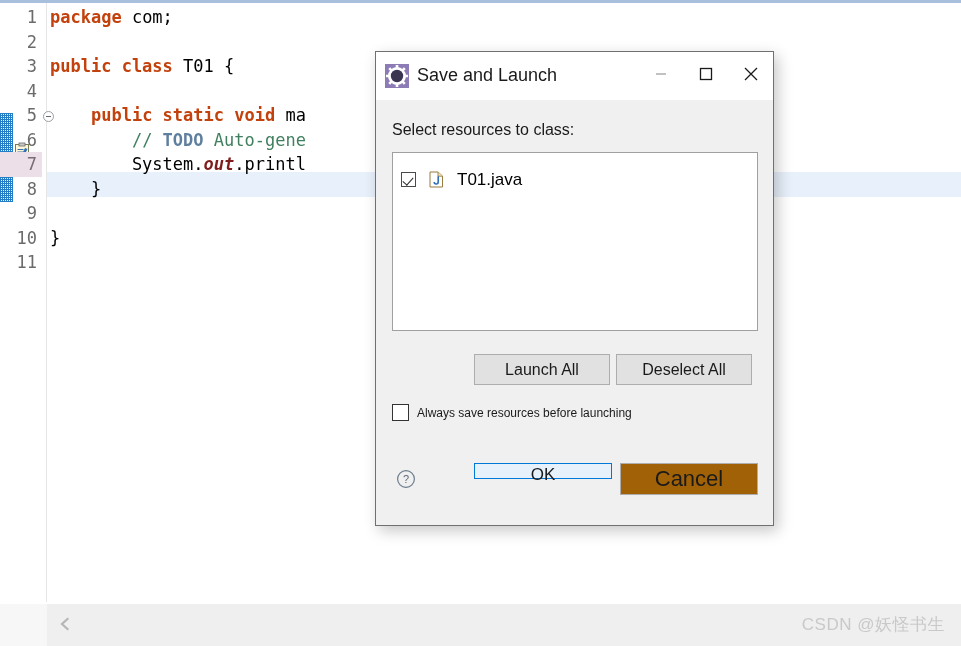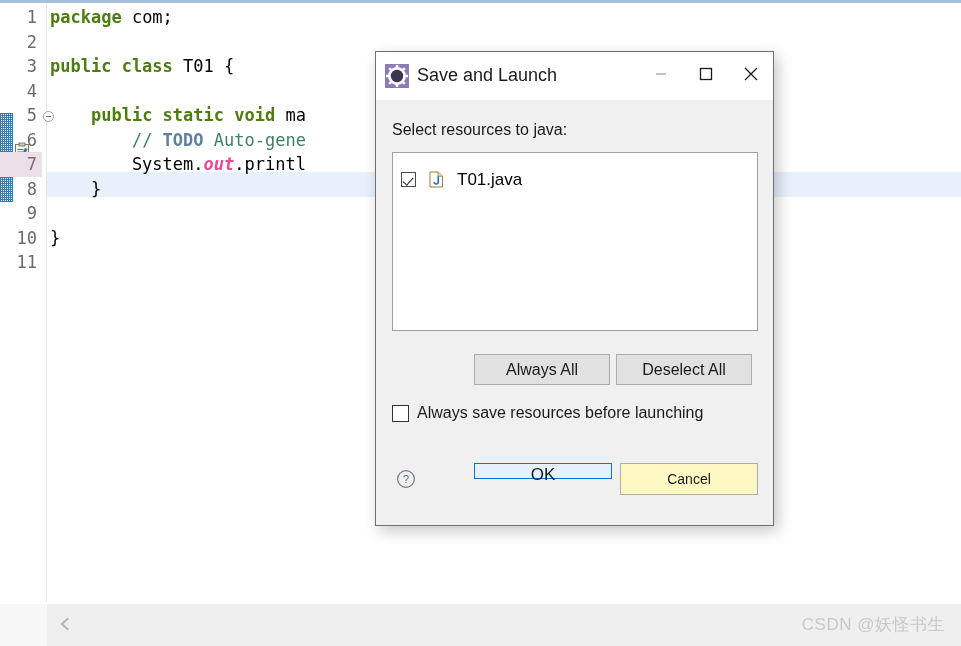--- a/index.html
+++ b/index.html
@@ -103,24 +103,24 @@
   #code {
     position: absolute;
     left: 50px; top: 5px;
     font-family: "DejaVu Sans Mono", monospace;
     font-size: 17px;
     line-height: 24.5px;
     color: #000000;
     white-space: pre;
   }
   #code .line { display: block; height: 24.5px; }
-  .kw  { color: #4d7c0f; font-weight: bold; }
+  .kw  { color: #c2410c; font-weight: bold; }
   .cmt { color: #3f7f5f; }
   .todo{ color: #5f7f9f; font-weight: bold; }
-  .fld { color: #ec4899; font-weight: bold; font-style: italic; }
+  .fld { color: #7f1d1d; font-weight: bold; font-style: italic; }
   .pln { color: #000000; }
 
   
   #hscroll {
     position: absolute;
     left: 47px; top: 604px;
     width: 914px; height: 42px;
     background: #efefef;
   }
   #hscroll-left-arrow {
@@ -250,44 +250,44 @@
     position: absolute;
     left: 16px; top: 303px;
     display: flex; align-items: center; gap: 8px;
   }
   #always-save-checkbox {
     width: 17px; height: 17px;
     border: 1px solid #333;
     background: #fff;
     flex: 0 0 auto;
   }
-  #always-save-label { font-size: 16px; color: #1a1a1a; }
+  #always-save-label { font-size: 12px; color: #1a1a1a; }
 
   #help-icon {
     position: absolute;
     left: 20px; top: 368px;
     width: 20px; height: 20px;
   }
   #ok-button {
     position: absolute;
     left: 98px; top: 362px;
     width: 138px; height: 16px;
     background: #e6f1fb;
     border: 1px solid #0078d7;
     font-size: 17px; color: #1a1a1a;
     font-family: "Liberation Sans", sans-serif;
     cursor: default;
   }
   #cancel-button {
     position: absolute;
     left: 244px; top: 362px;
     width: 138px; height: 32px;
-    background: #fef9c3;
+    background: #a16207;
     border: 1px solid #adadad;
-    font-size: 14px; color: #1a1a1a;
+    font-size: 22px; color: #1a1a1a;
     font-family: "Liberation Sans", sans-serif;
     cursor: default;
   }
 </style>
 </head>
 <body>
 
 <div id="editor-root">
 
   <div id="top-rule-dark"></div>
@@ -367,37 +367,37 @@
     </button>
     <button class="wbtn" id="btn-close">
       <svg width="16" height="16" viewBox="0 0 16 16">
         <path d="M2 2 L14 14 M14 2 L2 14" stroke="#1a1a1a" stroke-width="1.3"></path>
       </svg>
     </button>
   </div>
 
   <div id="dialog-body">
 
-    <div id="prompt-label">Select resources to java:</div>
+    <div id="prompt-label">Select resources to class:</div>
 
     <div id="resource-list">
       <div id="list-item-0">
         <span class="lchk checked"></span>
         <span id="java-file-icon">
           <svg width="15" height="17" viewBox="0 0 15 17">
             <path d="M1 1h8l4.5 4v11H1z" fill="#ffffff" stroke="#9a7b3f" stroke-width="1"></path>
             <path d="M9 1v4.2h4.5" fill="#f2e4c4" stroke="#9a7b3f" stroke-width=".9"></path>
             <path d="M9.2 5.2 V11 a2 2 0 0 1 -4 0" fill="none" stroke="#2e6fb7" stroke-width="1.6"></path>
           </svg>
         </span>
         <span id="list-item-0-label">T01.java</span>
       </div>
     </div>
 
-    <button class="gbtn" id="select-all-button">Always All</button>
+    <button class="gbtn" id="select-all-button">Launch All</button>
     <button class="gbtn" id="deselect-all-button">Deselect All</button>
 
     <div id="always-save-row">
       <span id="always-save-checkbox"></span>
       <span id="always-save-label">Always save resources before launching</span>
     </div>
 
     <span id="help-icon">
       <svg width="20" height="20" viewBox="0 0 20 20">
         <circle cx="10" cy="10" r="8.4" fill="none" stroke="#6b7b8c" stroke-width="1.2"></circle>

